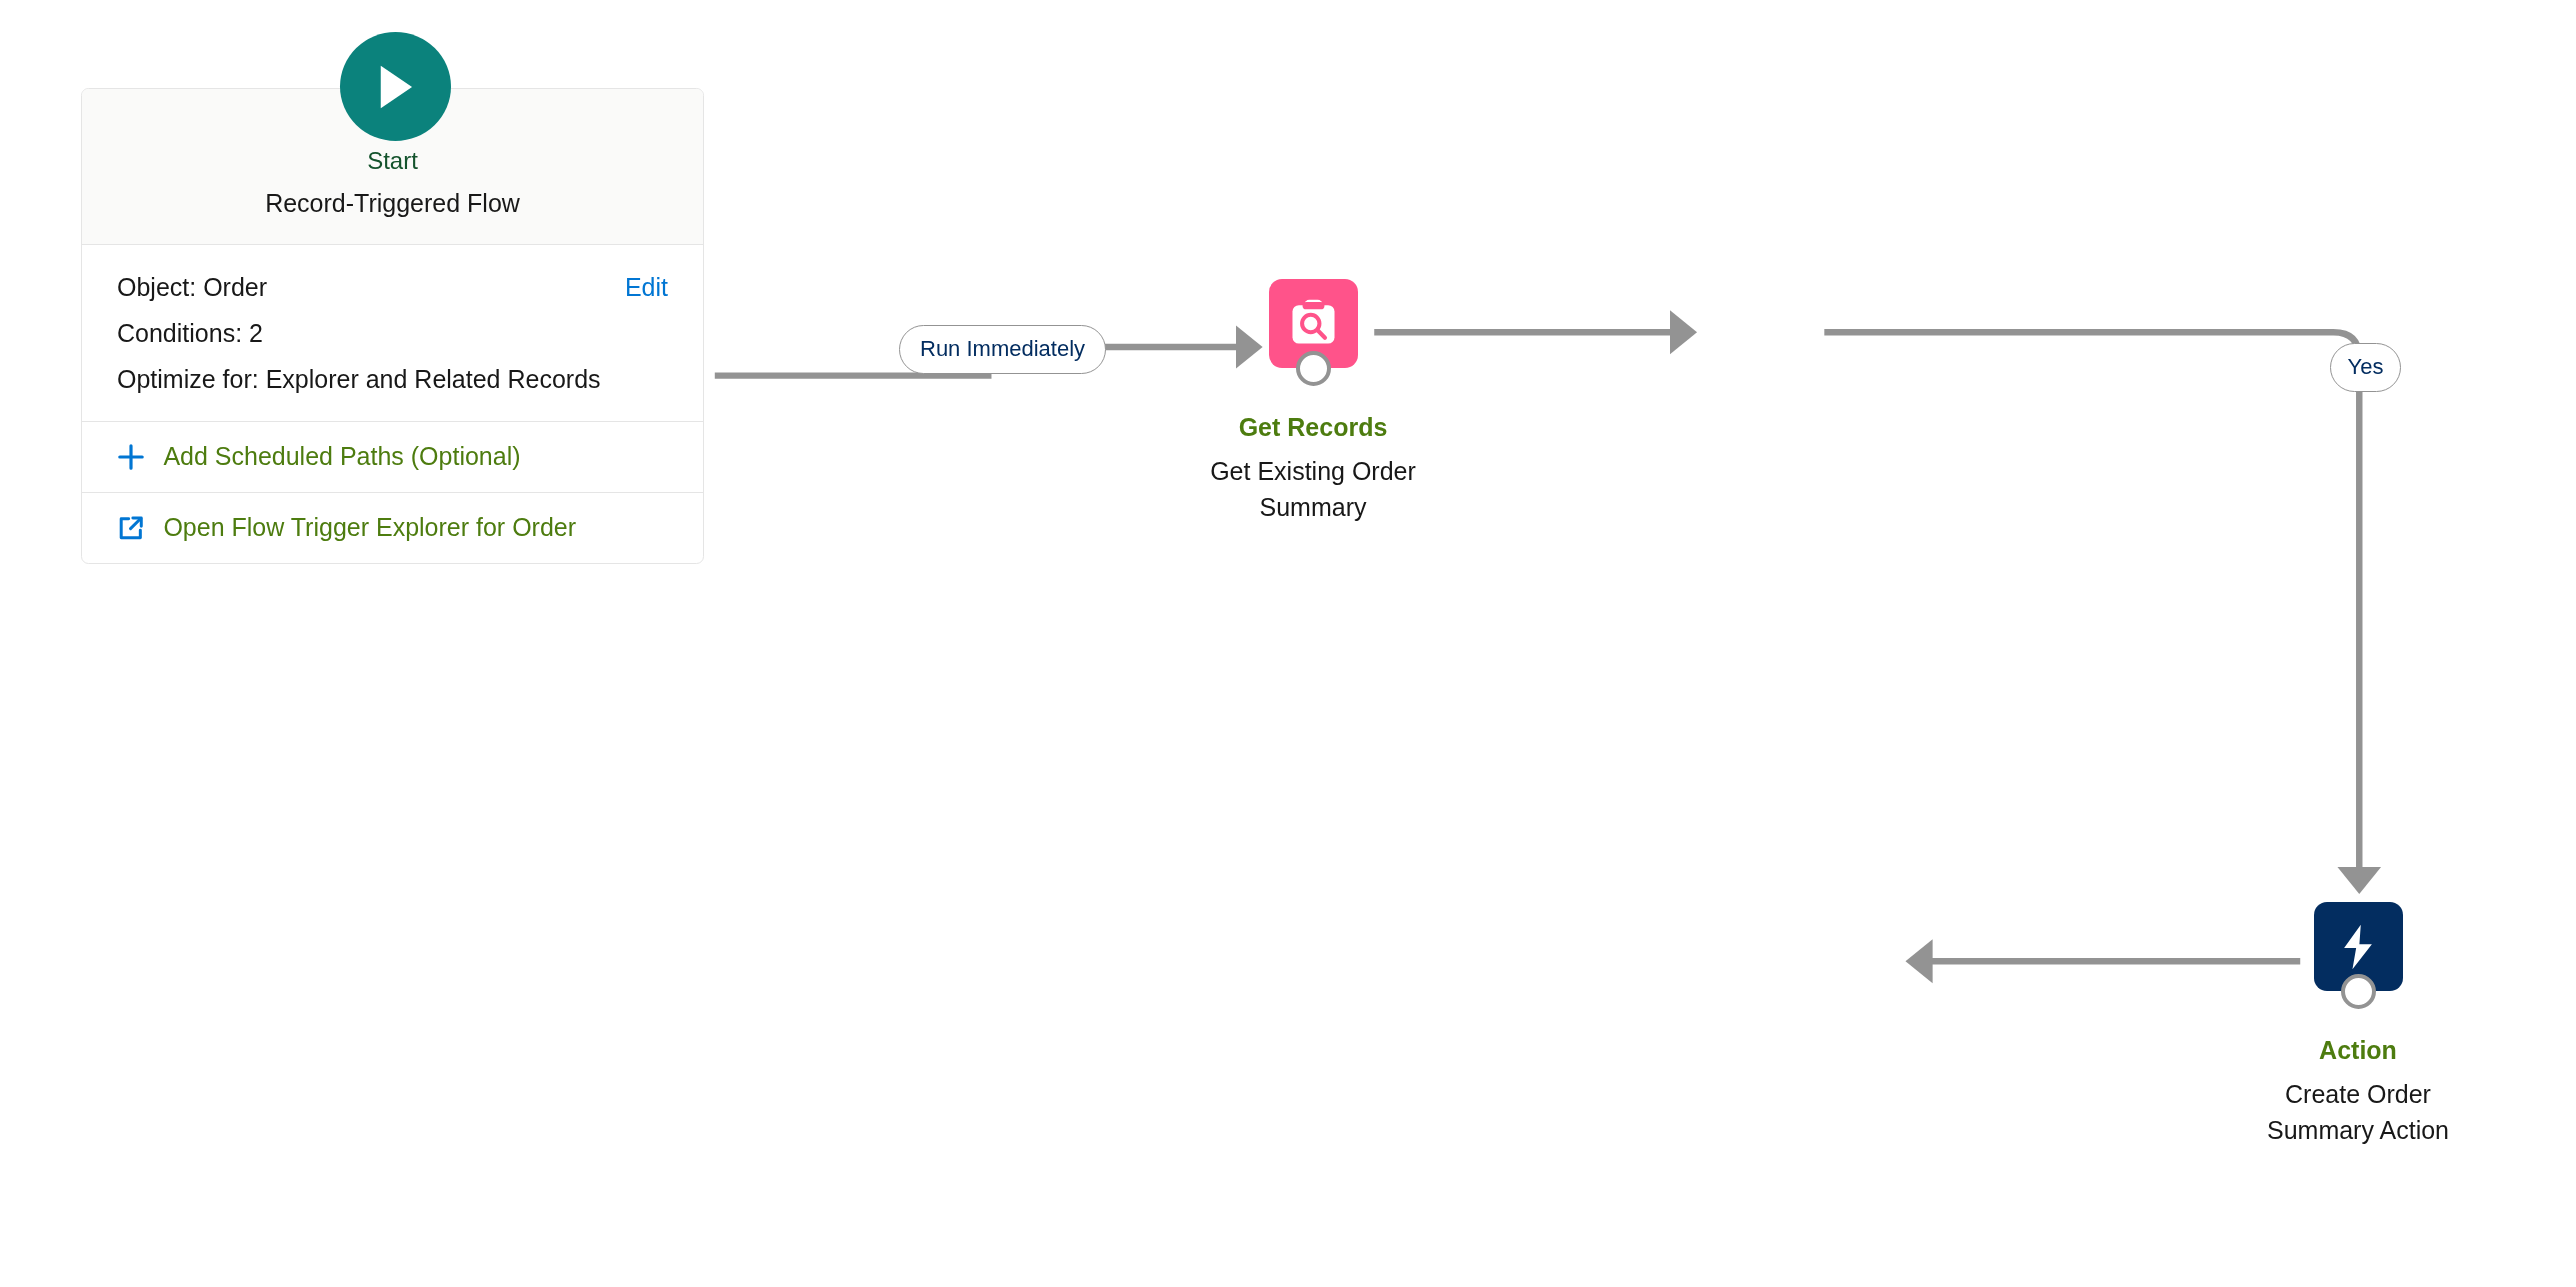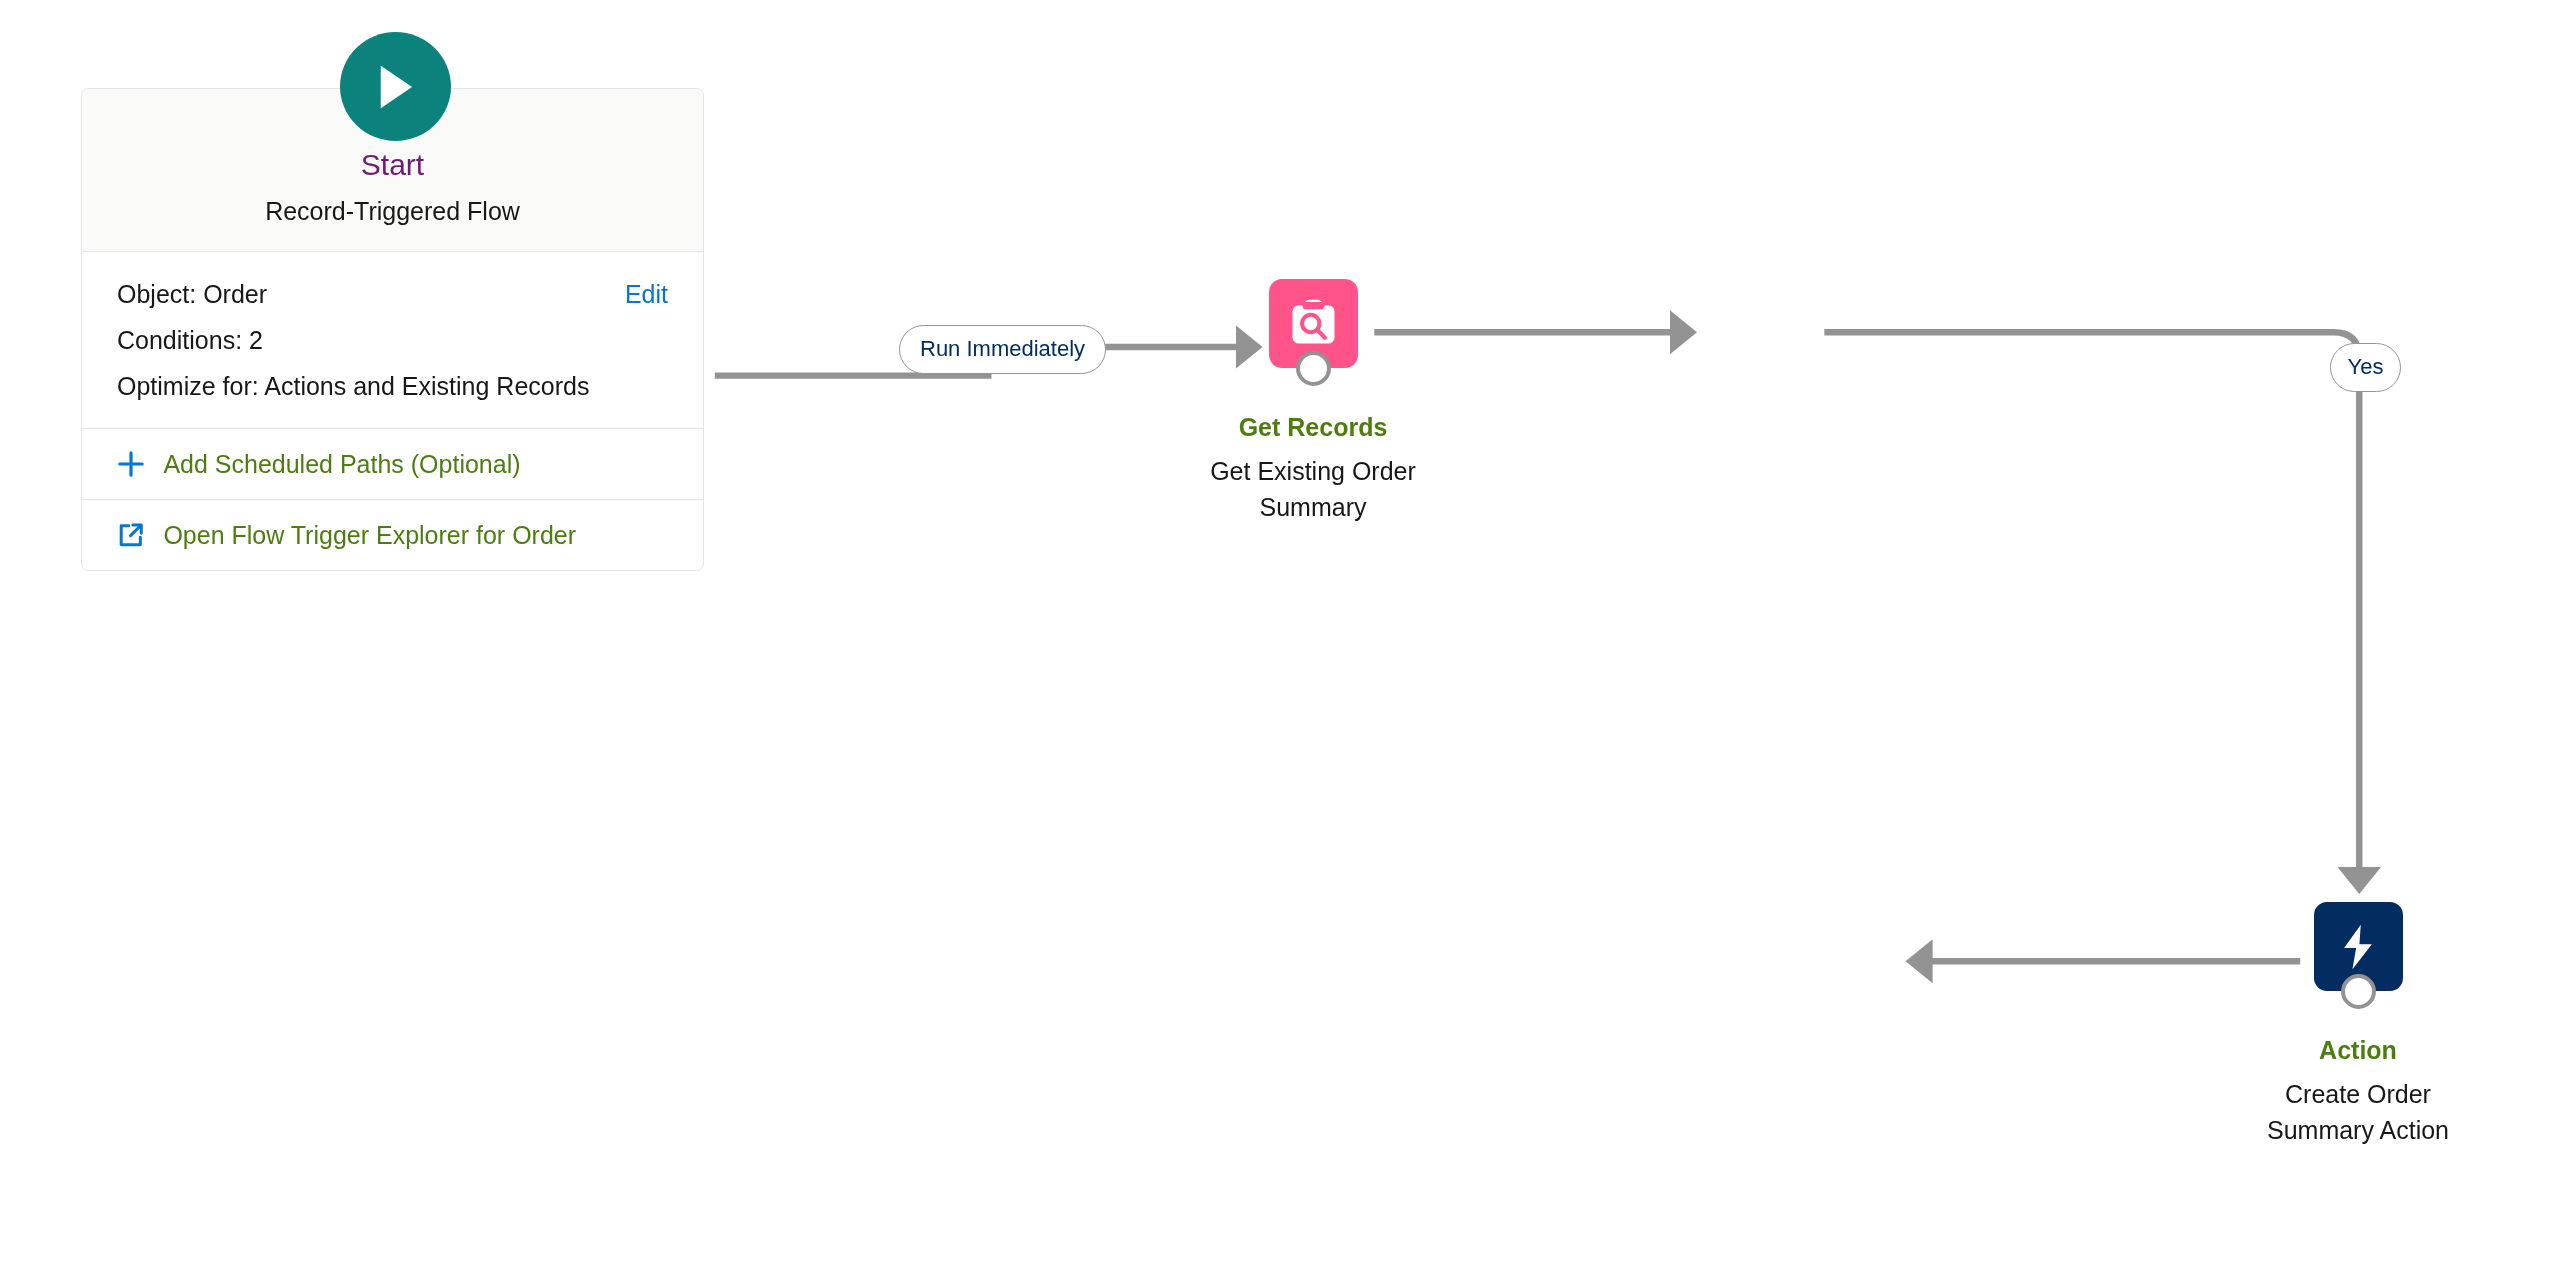--- a/index.html
+++ b/index.html
@@ -46,23 +46,23 @@
     box-sizing: border-box;
   }
   .start-head {
     background: #fafaf9;
     border-bottom: 0.9px solid #e5e5e5;
     border-radius: 6.5px 6.5px 0 0;
     padding: 57px 0 24px 0;
     text-align: center;
   }
   .start-title {
-    font-size: 30px;
+    font-size: 24px;
     line-height: 1.25;
-    color: #701a75;
+    color: #14532d;
     font-weight: 400;
   }
   .start-subtitle {
     font-size: 25px;
     line-height: 1.3;
     color: #181818;
     margin-top: 11px;
     font-weight: 400;
   }
 
@@ -263,21 +263,21 @@
       <div class="detail-row">
         <div class="detail-left">
           <span>Conditions:</span>
           <b>2</b>
         </div>
       </div>
 
       <div class="detail-row">
         <div class="detail-left">
           <span>Optimize for:</span>
-          <b>Actions and Existing Records</b>
+          <b>Explorer and Related Records</b>
         </div>
       </div>
 
     </div>
 
     <div class="start-link-row">
       <span>
         <svg width="28" height="28" viewBox="0 0 30 30" aria-hidden="true">
           <path d="M15 3 L15 27 M3 15 L27 15" stroke="#0176d3" stroke-width="3.4" stroke-linecap="round"></path>
         </svg>

